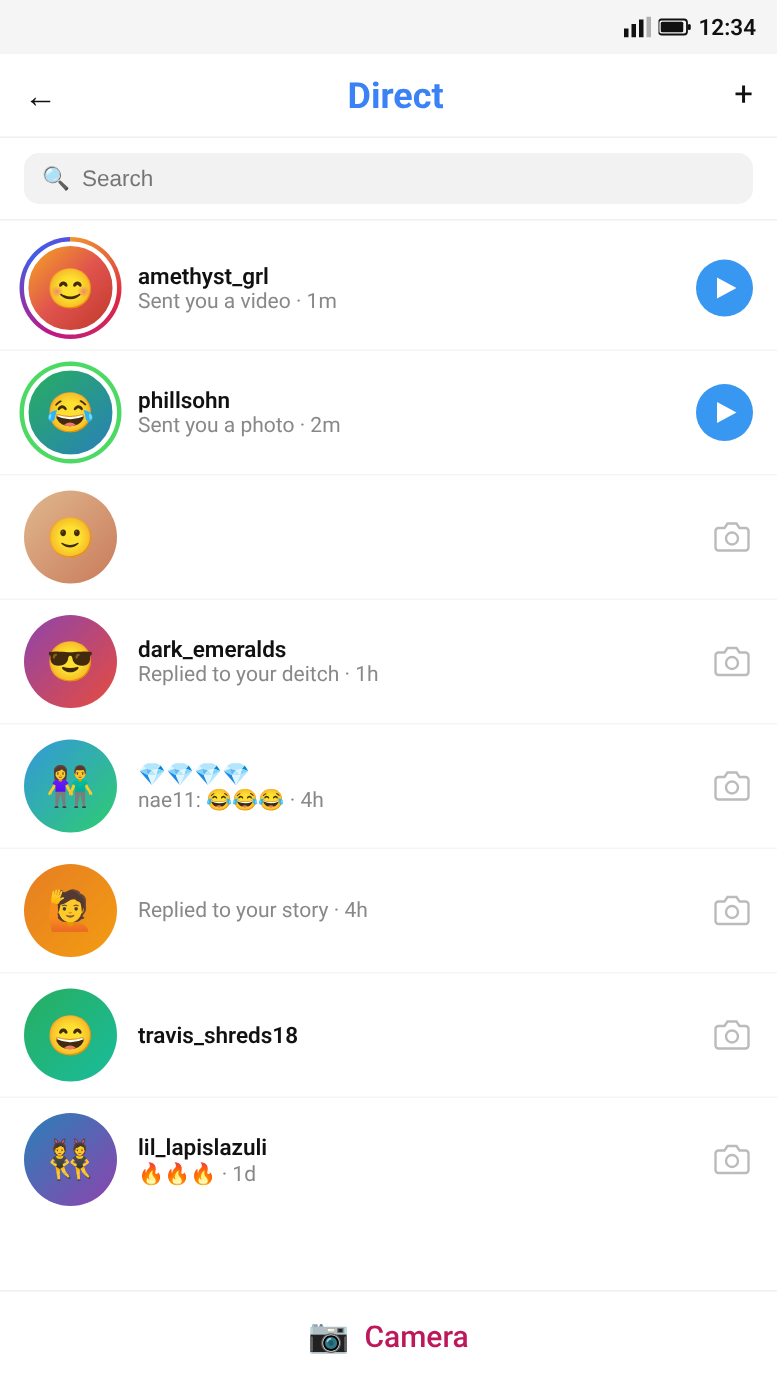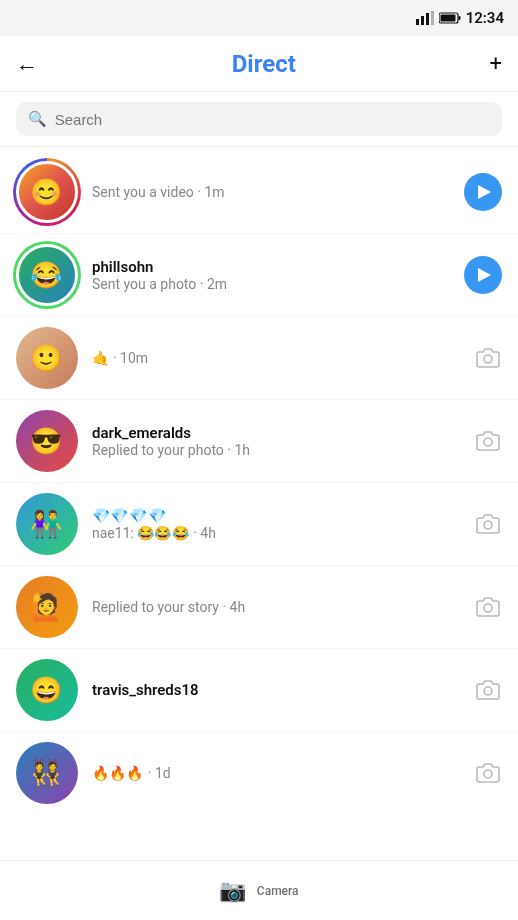--- a/index.html
+++ b/index.html
@@ -206,23 +206,23 @@
       display: flex;
       align-items: center;
       justify-content: center;
       gap: 10px;
     }
     .camera-bottom-icon {
       font-size: 22px;
       color: #3897f0;
     }
     .camera-label {
-      font-size: 12px;
+      font-size: 20px;
       font-weight: 500;
-      color: #737373;
+      color: #be185d;
     }
 
     
     .av-amethyst { background: linear-gradient(135deg, #f5a623, #e0534e, #c0392b); }
     .av-phillsohn { background: linear-gradient(135deg, #27ae60, #2980b9); }
     .av-deitch { background: linear-gradient(135deg, #e0b88e, #c97b5b); }
     .av-dark { background: linear-gradient(135deg, #8e44ad, #e74c3c); }
     .av-nae { background: linear-gradient(135deg, #3498db, #2ecc71); }
     .av-lauren { background: linear-gradient(135deg, #e67e22, #f39c12); }
     .av-travis { background: linear-gradient(135deg, #27ae60, #1abc9c); }
@@ -277,20 +277,21 @@
 
 <ul class="convo-list" id="convo-list">
 <li class="convo-item">
       <div class="avatar-wrap">
         <div class="ring-gradient"></div>
         <div class="avatar-inner av-amethyst">
           <div class="face-circle">😊</div>
         </div>
       </div>
     <div class="convo-text">
+      <div class="convo-name">amethyst_grl</div>
       <div class="convo-preview">Sent you a video · 1m</div>
     </div>
       <div class="action-icon play-btn"></div>
     </li>
     <li class="convo-item">
       <div class="avatar-wrap">
         <div class="ring-green"></div>
         <div class="avatar-inner av-phillsohn">
           <div class="face-circle">😂</div>
         </div>
@@ -301,38 +302,37 @@
     </div>
       <div class="action-icon play-btn"></div>
     </li>
     <li class="convo-item">
       <div class="avatar-wrap">
         <div class="avatar av-deitch" style="border:none;">
           <div class="face-circle">🙂</div>
         </div>
       </div>
     <div class="convo-text">
-      <div class="convo-preview">🤙 · 10m</div>
     </div>
       <div class="action-icon camera-icon">
         <svg class="camera-svg" viewBox="0 0 24 24">
           <path d="M23 19a2 2 0 01-2 2H3a2 2 0 01-2-2V8a2 2 0 012-2h4l2-3h6l2 3h4a2 2 0 012 2z"></path>
           <circle cx="12" cy="13" r="4"></circle>
         </svg>
       </div>
     </li>
     <li class="convo-item">
       <div class="avatar-wrap">
         <div class="avatar av-dark" style="border:none;">
           <div class="face-circle">😎</div>
         </div>
       </div>
     <div class="convo-text">
       <div class="convo-name">dark_emeralds</div>
-      <div class="convo-preview">Replied to your photo · 1h</div>
+      <div class="convo-preview">Replied to your deitch · 1h</div>
     </div>
       <div class="action-icon camera-icon">
         <svg class="camera-svg" viewBox="0 0 24 24">
           <path d="M23 19a2 2 0 01-2 2H3a2 2 0 01-2-2V8a2 2 0 012-2h4l2-3h6l2 3h4a2 2 0 012 2z"></path>
           <circle cx="12" cy="13" r="4"></circle>
         </svg>
       </div>
     </li>
     <li class="convo-item">
       <div class="avatar-wrap">
@@ -383,20 +383,21 @@
         </svg>
       </div>
     </li>
     <li class="convo-item">
       <div class="avatar-wrap">
         <div class="avatar av-lil" style="border:none;">
           <div class="face-circle">👯</div>
         </div>
       </div>
     <div class="convo-text">
+      <div class="convo-name">lil_lapislazuli</div>
       <div class="convo-preview">🔥🔥🔥 · 1d</div>
     </div>
       <div class="action-icon camera-icon">
         <svg class="camera-svg" viewBox="0 0 24 24">
           <path d="M23 19a2 2 0 01-2 2H3a2 2 0 01-2-2V8a2 2 0 012-2h4l2-3h6l2 3h4a2 2 0 012 2z"></path>
           <circle cx="12" cy="13" r="4"></circle>
         </svg>
       </div>
     </li>
   </ul>

